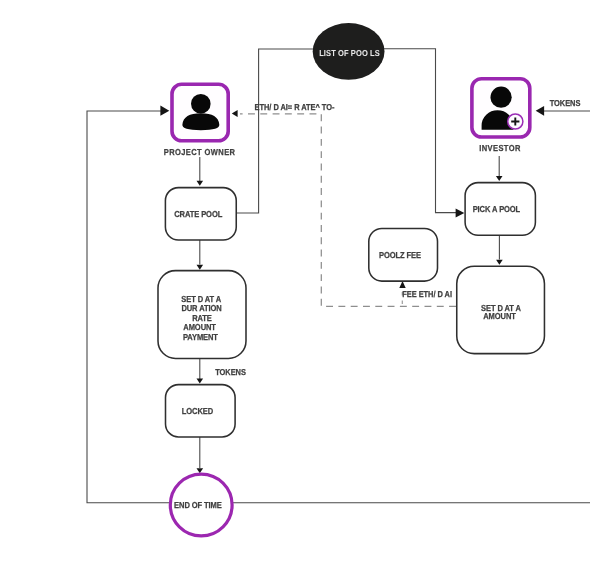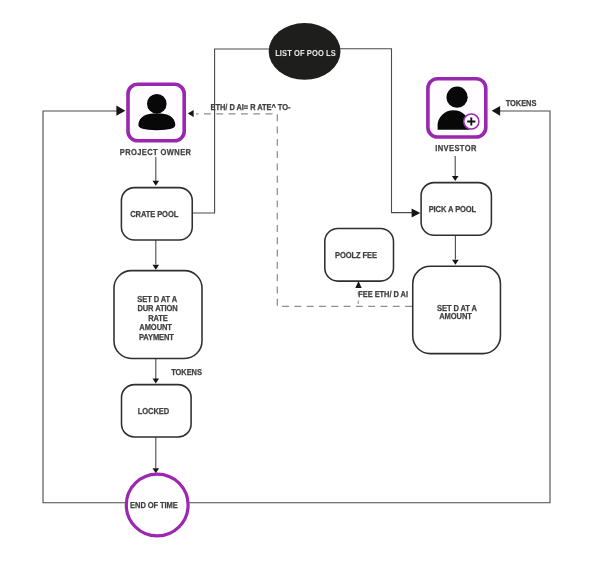--- a/index.html
+++ b/index.html
@@ -1,19 +1,19 @@
 <!DOCTYPE html>
 <html><head>
 <meta charset="utf-8">
 <title>Poolz Flow Diagram</title>
 <style>
   html,body{margin:0;padding:0;background:#ffffff;}
   body{width:590px;height:561px;overflow:hidden;
        font-family:"Liberation Sans",sans-serif;}
-  #canvas{position:relative;width:516px;height:561px;background:#ffffff;}
+  #canvas{position:relative;width:516px;height:561px;background:#ffffff;margin-left:44px;}
   svg.layer{position:absolute;left:0;top:0;width:590px;height:561px;display:block;
              -webkit-font-smoothing:antialiased;text-rendering:geometricPrecision;}
 
   .edge{fill:none;stroke:#4a4a4a;stroke-width:1.1;}
   .edge-dash{fill:none;stroke:#8e8e8e;stroke-width:1.25;stroke-dasharray:6.9 5.4;}
   .edge-dot{fill:none;stroke:#9d9d9d;stroke-width:1.2;stroke-dasharray:3.5 5;}
   .arrowhead{fill:#151515;stroke:none;}
 
   .nodebox{fill:#ffffff;stroke:#2f2f2f;stroke-width:1.55;}
   .iconbox{fill:#fffdff;stroke:#9a27b0;stroke-width:3.6;}

